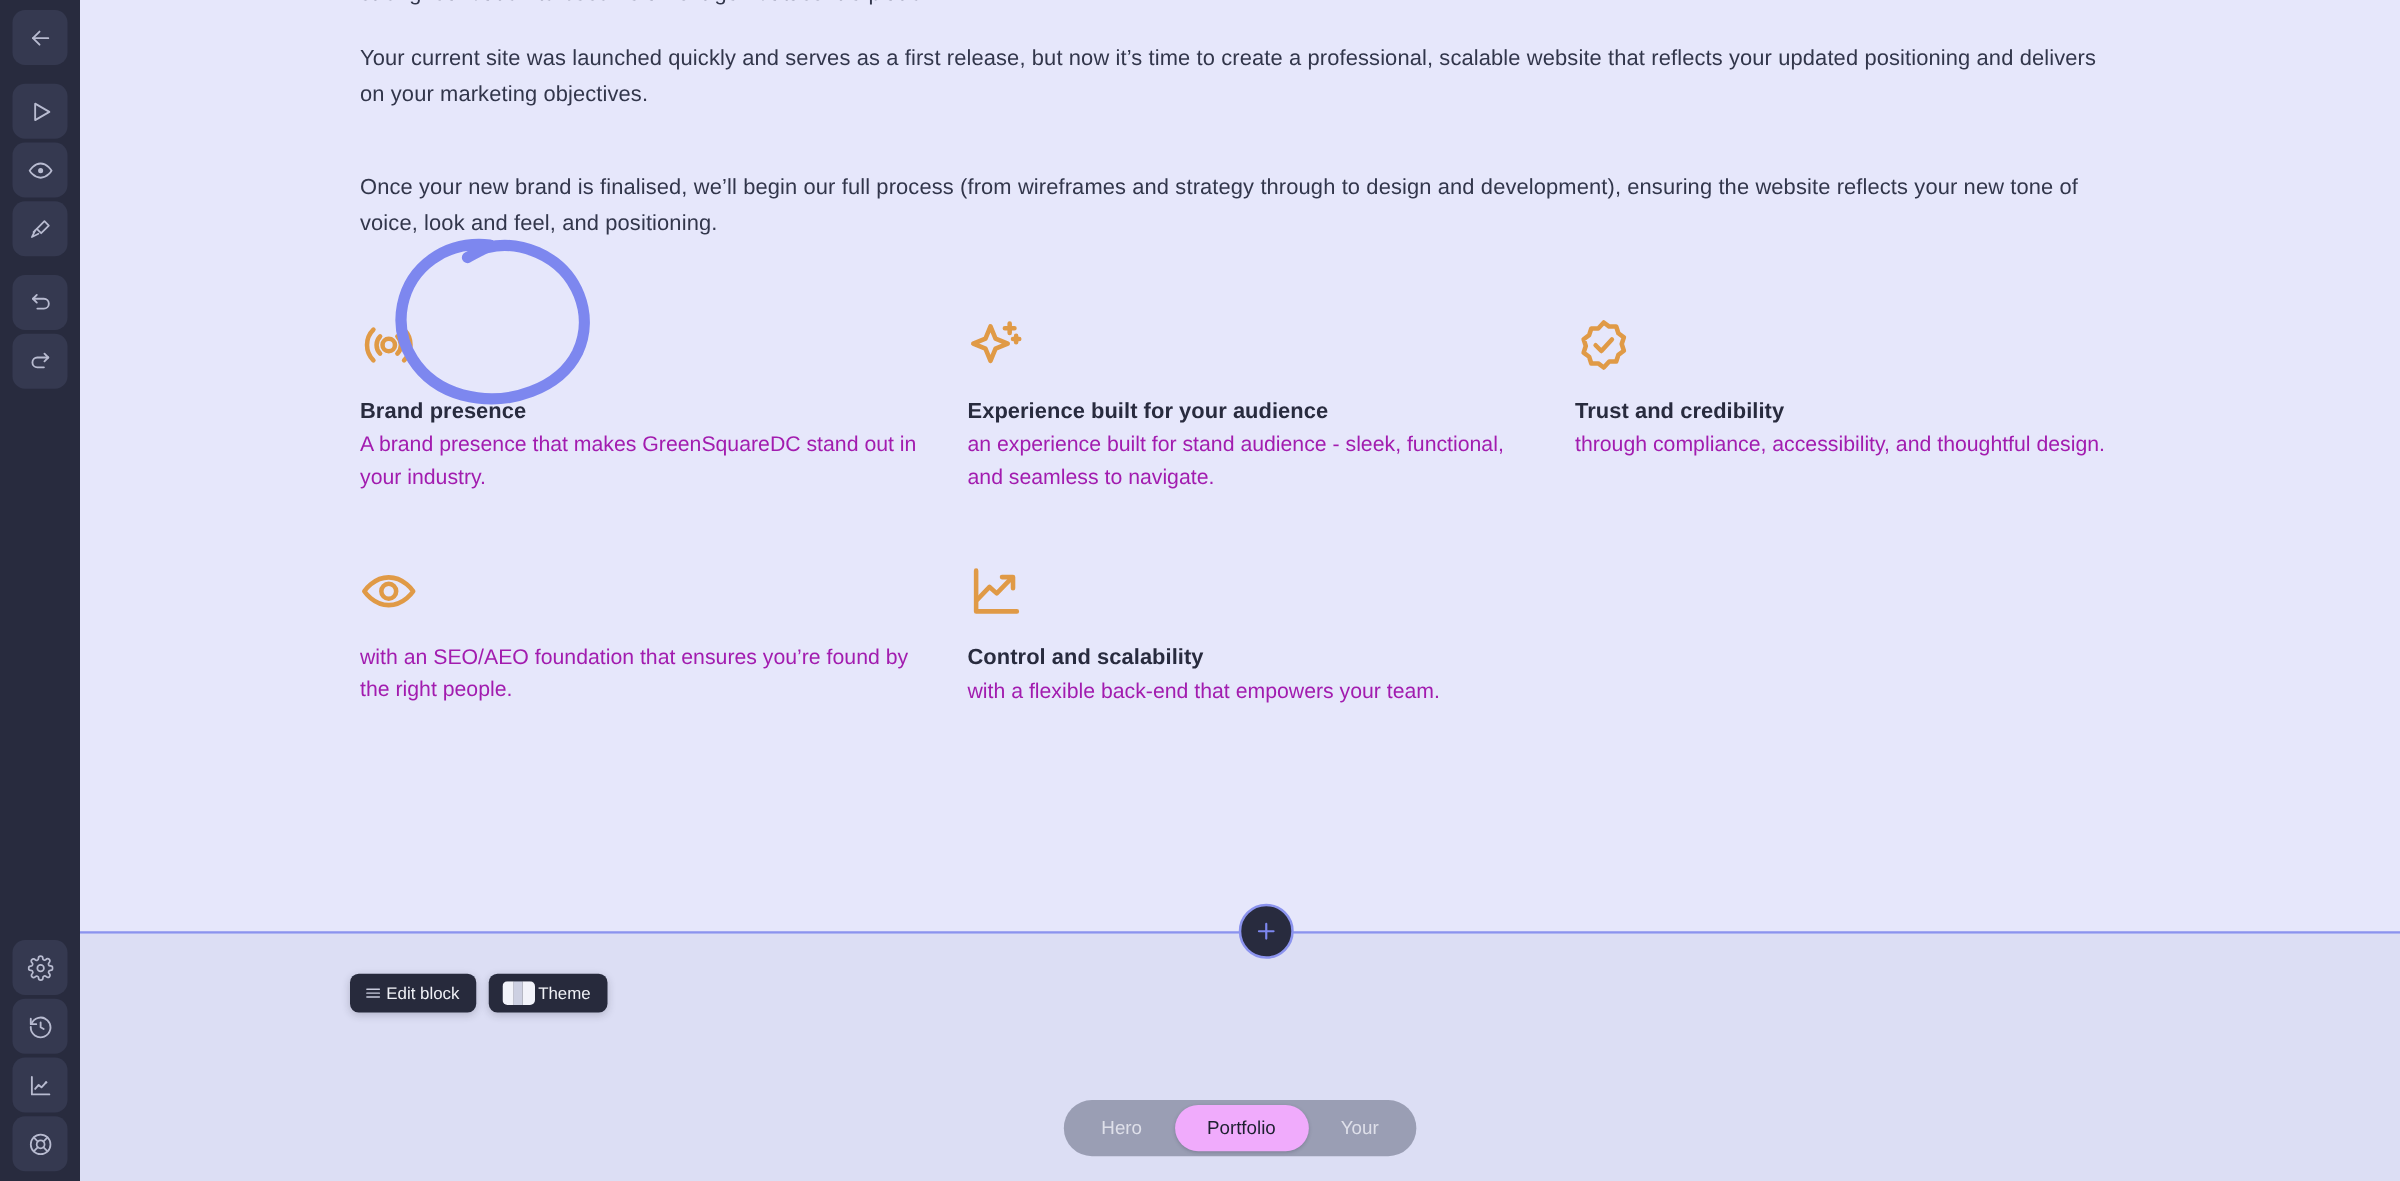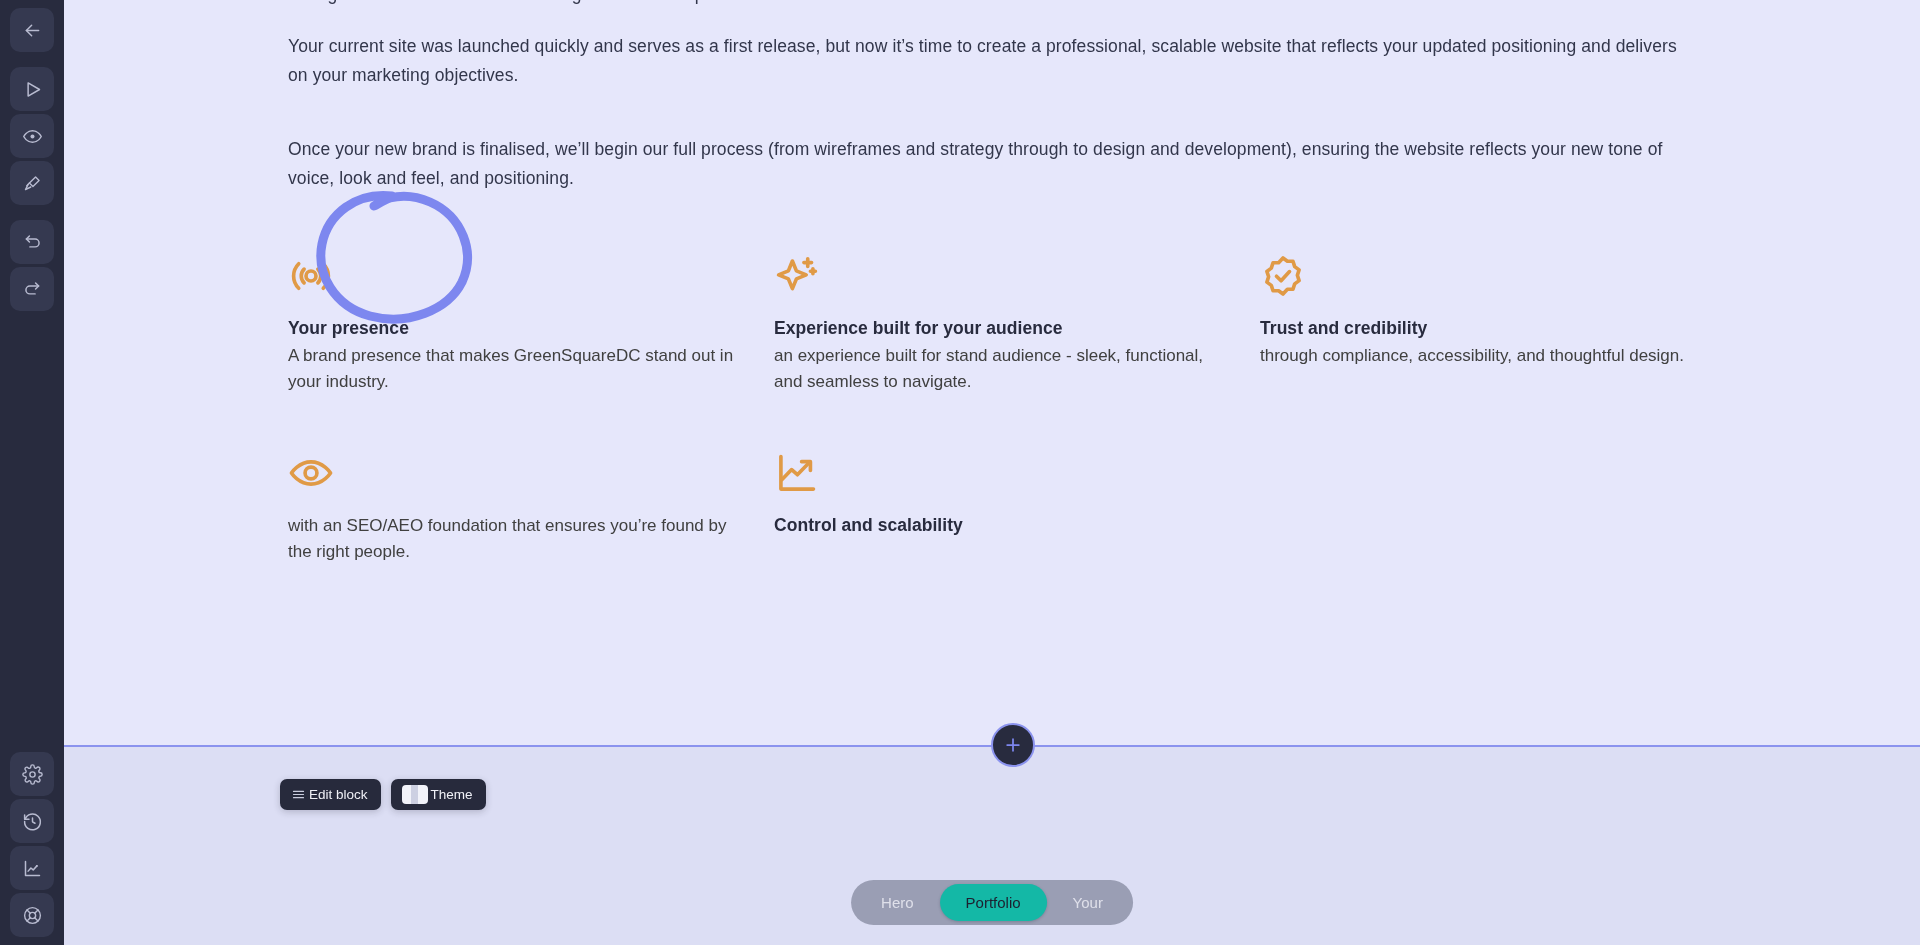--- a/index.html
+++ b/index.html
@@ -95,21 +95,21 @@
   .feature-title {
     font-size: 17.5px;
     font-weight: bold;
     color: #282b3e;
     margin-top: 6px;
     letter-spacing: 0.05px;
   }
   .feature-desc {
     font-size: 17px;
     line-height: 26px;
-    color: #404040;
+    color: #a21caf;
     margin-top: 4px;
   }
 
   
   .annotation {
     position: absolute;
     left: 248px;
     top: 186px;
     width: 172px;
     height: 140px;
@@ -209,21 +209,21 @@
     height: 37px;
     padding: 0 26px;
     border-radius: 19px;
     display: flex; align-items: center; justify-content: center;
     font-size: 15px;
     color: #dfe0ea;
     cursor: pointer;
     white-space: nowrap;
   }
   .page-tab.active {
-    background: #14b8a6;
+    background: #f0abfc;
     color: #1d2030;
     font-weight: normal;
     box-shadow: 0 1px 3px rgba(40,43,62,0.25);
   }
 </style>
 </head>
 <body>
 
 <div class="app">
 
@@ -347,21 +347,21 @@
         <div class="feature">
           <div class="feature-icon">
             <svg viewBox="0 0 24 24" fill="none" stroke="currentColor" stroke-width="1.9" stroke-linecap="round" stroke-linejoin="round">
               <circle cx="12" cy="12" r="2.6"></circle>
               <path d="M8.4 8.4a5.1 5.1 0 0 0 0 7.2"></path>
               <path d="M15.6 15.6a5.1 5.1 0 0 0 0-7.2"></path>
               <path d="M5.6 5.6a9 9 0 0 0 0 12.8"></path>
               <path d="M18.4 18.4a9 9 0 0 0 0-12.8"></path>
             </svg>
           </div>
-          <div class="feature-title">Your presence</div>
+          <div class="feature-title">Brand presence</div>
           <div class="feature-desc">A brand presence that makes GreenSquareDC stand out in your industry.</div>
         </div>
 
         <div class="feature">
           <div class="feature-icon">
             <svg viewBox="0 0 24 24" fill="none" stroke="currentColor" stroke-width="1.9" stroke-linecap="round" stroke-linejoin="round">
               <path d="M9.6 4.2l2.1 5.1 5.1 2.1-5.1 2.1-2.1 5.1-2.1-5.1-5.1-2.1 5.1-2.1z"></path>
               <path d="M17.6 3v4M15.6 5h4"></path>
               <path d="M20.3 8.2v2.6M19 9.5h2.6"></path>
             </svg>
@@ -393,20 +393,21 @@
 
         <div class="feature">
           <div class="feature-icon">
             <svg viewBox="0 0 24 24" fill="none" stroke="currentColor" stroke-width="1.9" stroke-linecap="round" stroke-linejoin="round">
               <path d="M3.6 3.4v17h17"></path>
               <path d="M4.2 15.4l5-5.2 3 2.7 6.2-6.4"></path>
               <path d="M14.4 6.1h4.6v4.6"></path>
             </svg>
           </div>
           <div class="feature-title">Control and scalability</div>
+          <div class="feature-desc">with a flexible back-end that empowers your team.</div>
         </div>
 
       </div>
     </div>
 
     <div class="annotation">
       <svg viewBox="0 0 172 140" fill="none">
         <path d="M80 10 C44 6, 16 28, 10 58 C4 88, 22 120, 58 130 C96 140, 136 124, 150 96 C164 66, 150 30, 118 16 C104 10, 90 9, 78 12 C72 14, 66 18, 62 20" stroke="#7d87ef" stroke-width="9" stroke-linecap="round" stroke-linejoin="round"></path>
       </svg>
     </div>

